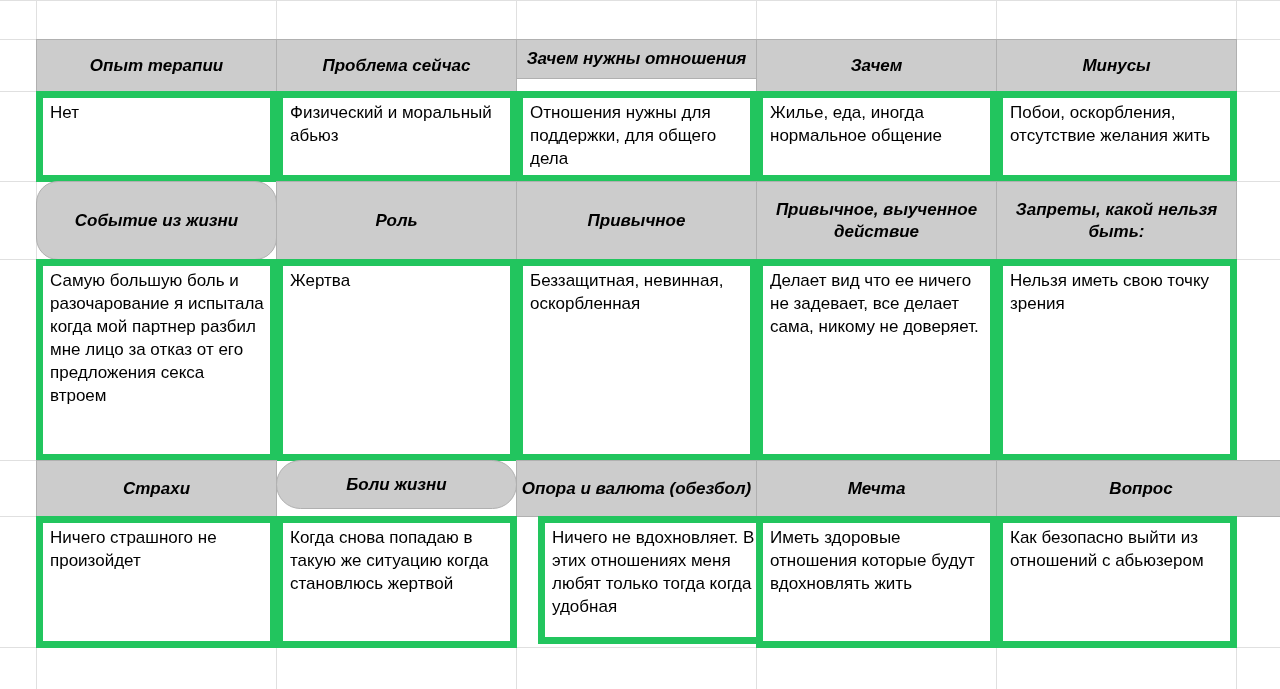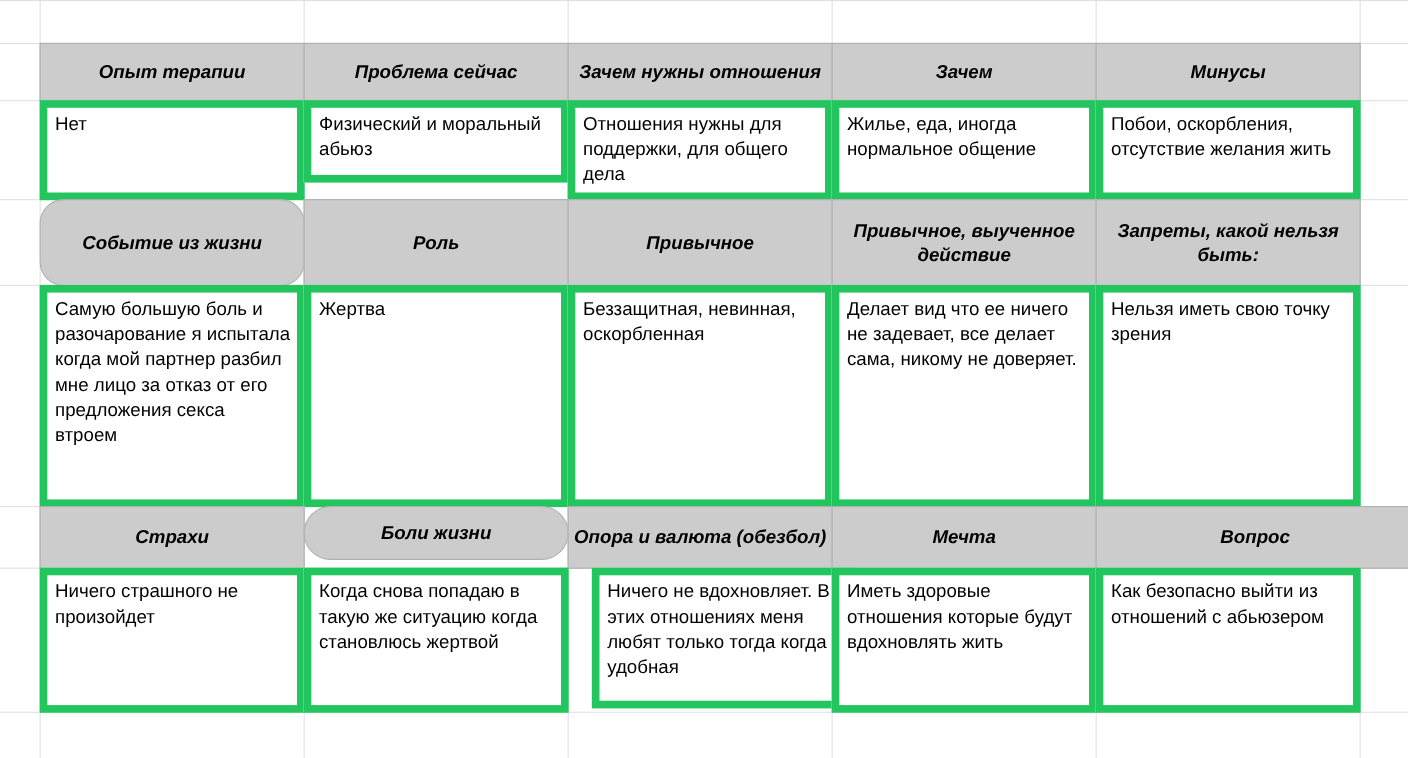--- a/index.html
+++ b/index.html
@@ -95,34 +95,34 @@
   <div class="hline" style="top:460px;"></div>
   <div class="hline" style="top:516px;"></div>
   <div class="hline" style="top:647px;"></div>
 
   <div class="cell header" style="left:36px;  top:39px; width:241px; height:53px;">
     <div class="cell-inner">Опыт терапии</div>
   </div>
   <div class="cell header" style="left:276px; top:39px; width:241px; height:53px;">
     <div class="cell-inner">Проблема сейчас</div>
   </div>
-  <div class="cell header" style="left:516px; top:39px; width:241px; height:53px;">
+  <div class="cell header" style="left:516px; top:39px; width:241px; height:40px;">
     <div class="cell-inner">Зачем нужны отношения</div>
   </div>
   <div class="cell header" style="left:756px; top:39px; width:241px; height:53px;">
     <div class="cell-inner">Зачем</div>
   </div>
   <div class="cell header" style="left:996px; top:39px; width:241px; height:53px;">
     <div class="cell-inner">Минусы</div>
   </div>
 
   <div class="cell body" style="left:36px;  top:91px; width:241px; height:91px;">
     <div class="cell-inner">Нет</div>
   </div>
-  <div class="cell body" style="left:276px; top:91px; width:241px; height:75px;">
+  <div class="cell body" style="left:276px; top:91px; width:241px; height:91px;">
     <div class="cell-inner">Физический и моральный абьюз</div>
   </div>
   <div class="cell body" style="left:516px; top:91px; width:241px; height:91px;">
     <div class="cell-inner">Отношения нужны для поддержки, для общего дела</div>
   </div>
   <div class="cell body" style="left:756px; top:91px; width:241px; height:91px;">
     <div class="cell-inner">Жилье, еда, иногда нормальное общение</div>
   </div>
   <div class="cell body" style="left:996px; top:91px; width:241px; height:91px;">
     <div class="cell-inner">Побои, оскорбления, отсутствие желания жить</div>

